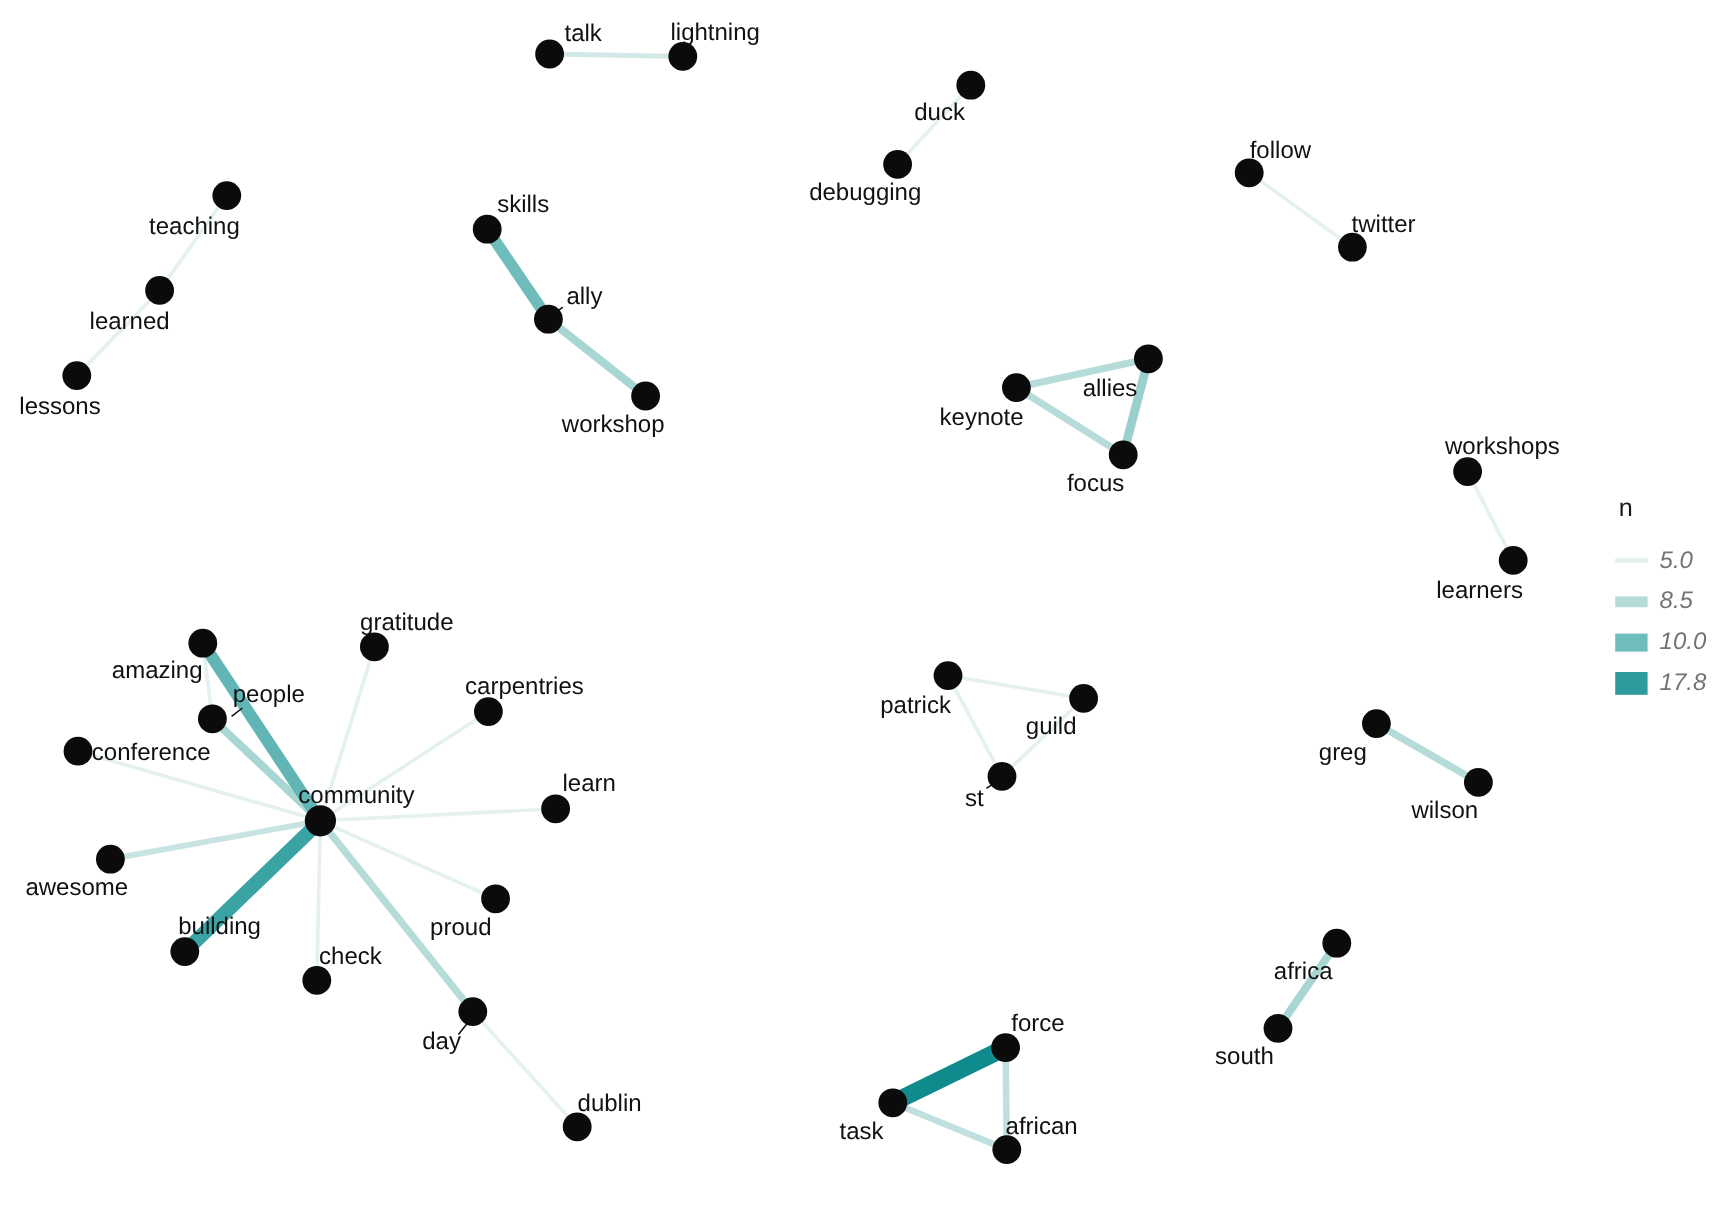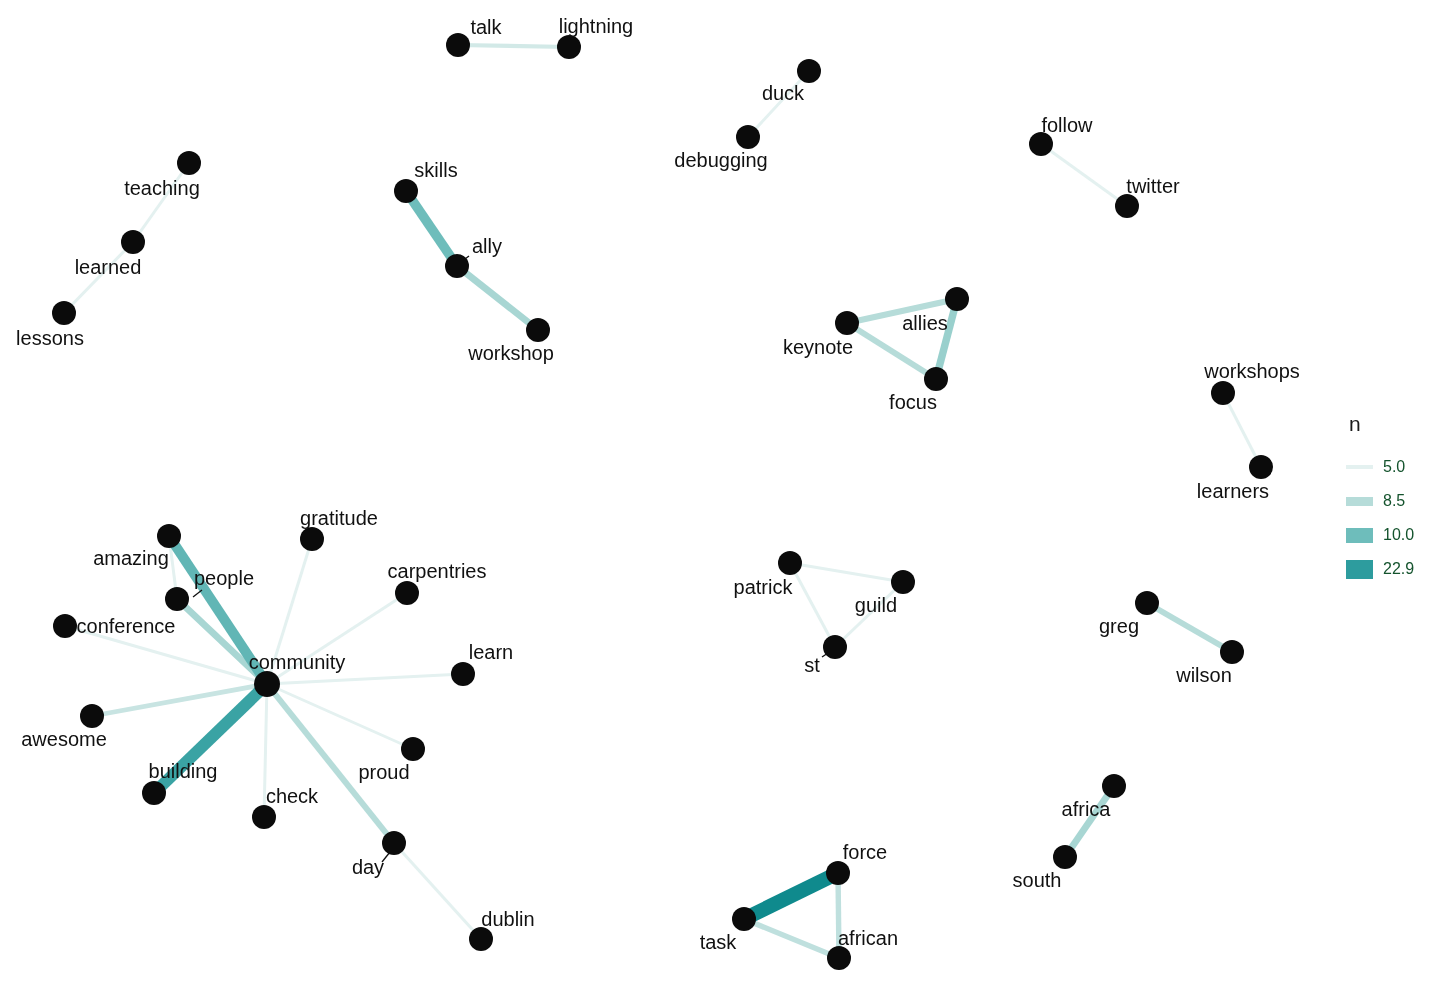--- a/index.html
+++ b/index.html
@@ -37,22 +37,23 @@
     display: flex;
     align-items: center;
     height: 34px;
   }
   #legend .legend-swatch {
     width: 27px;
     margin-right: 10px;
     flex: 0 0 auto;
   }
   #legend .legend-label {
-    font-size: 16px;
-    color: #14532d;
+    font-size: 20px;
+    color: #737373;
+    font-style: italic;
   }
   .node-label {
     font-size: 20px;
     fill: #111111;
   }
 </style>
 </head>
 <body>
 
 <div id="figure">
@@ -185,17 +186,17 @@
         <div class="legend-row">
           <span class="legend-swatch" style="background: rgb(182, 220, 217); height: 9px;"></span>
           <span class="legend-label">8.5</span>
         </div>
         <div class="legend-row">
           <span class="legend-swatch" style="background: rgb(110, 189, 187); height: 15px;"></span>
           <span class="legend-label">10.0</span>
         </div>
         <div class="legend-row">
           <span class="legend-swatch" style="background: rgb(45, 156, 158); height: 19px;"></span>
-          <span class="legend-label">22.9</span>
+          <span class="legend-label">17.8</span>
         </div>
       </div>
   </div>
 </div>
 
 </body></html>

